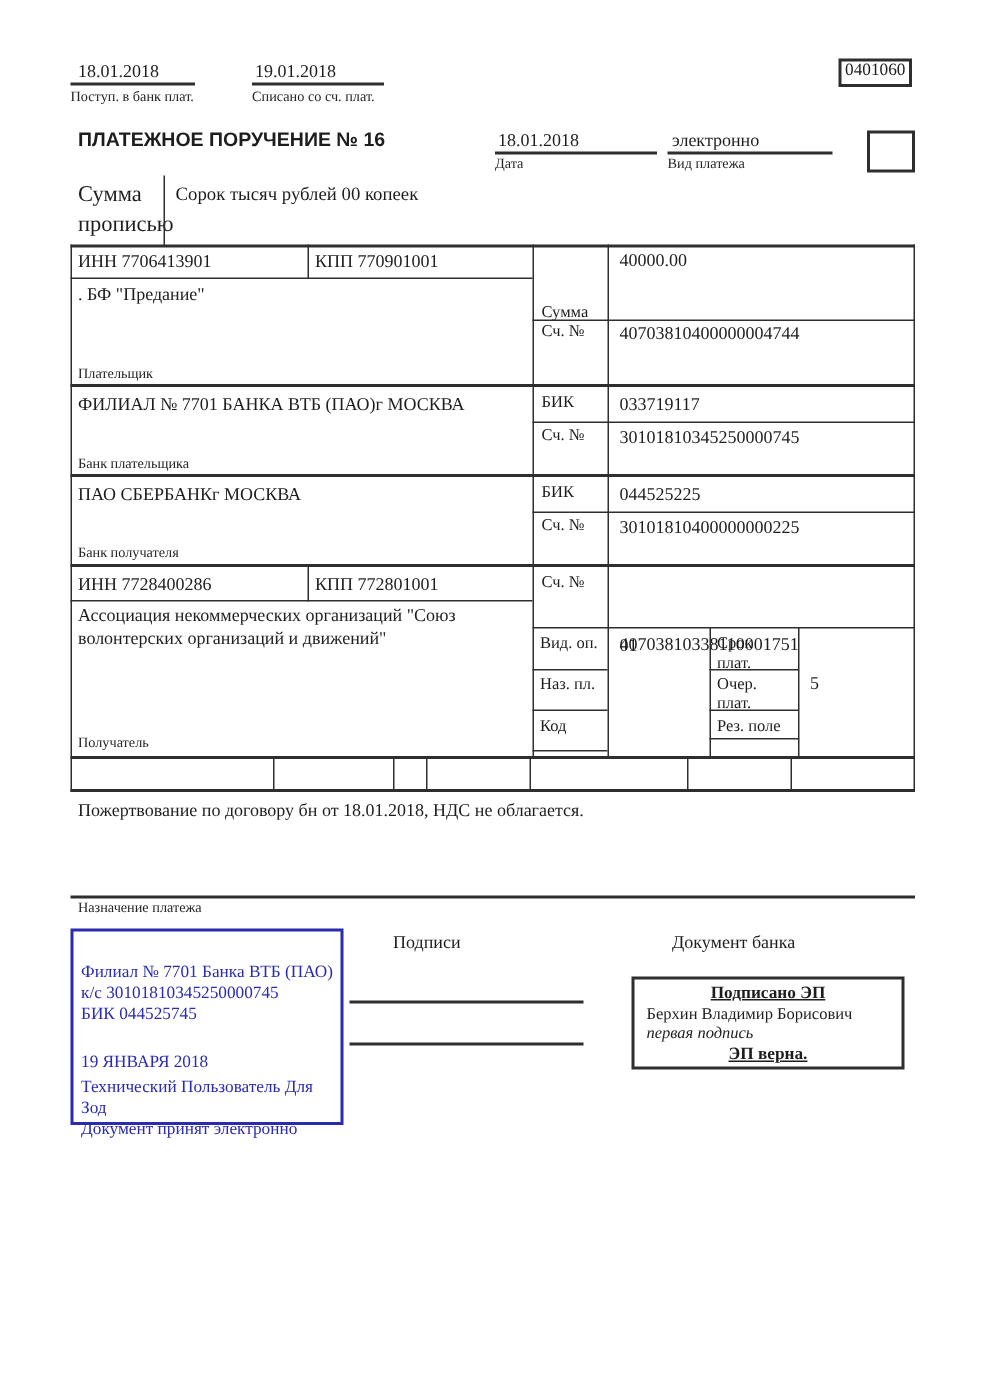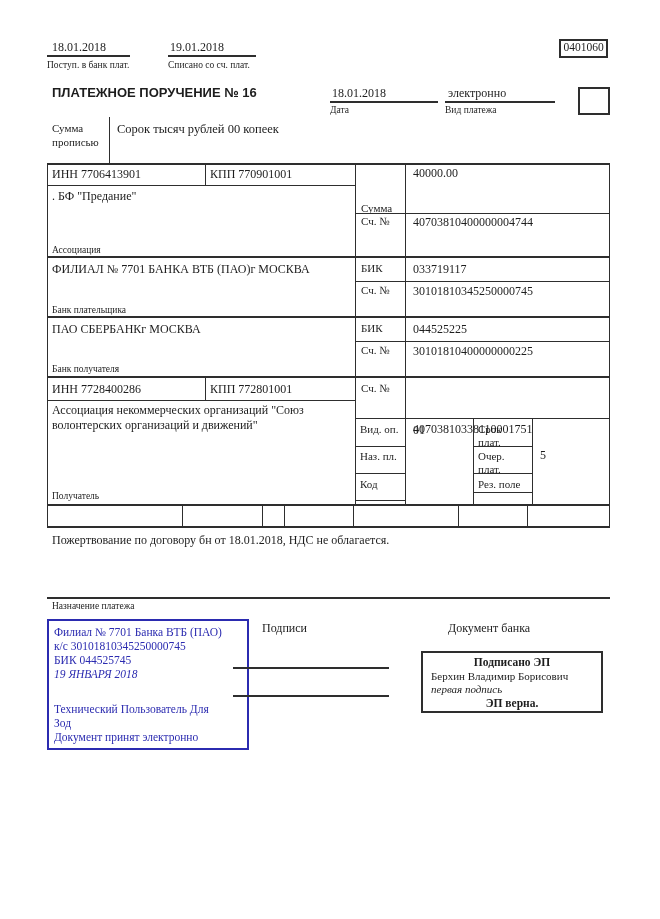--- a/index.html
+++ b/index.html
@@ -11,30 +11,30 @@
   .fs125{font-size:12.5px;}
   .wrap{white-space:normal;}
   .b{font-weight:bold;}
   .sans{font-family:"Liberation Sans",sans-serif;}
   .ln{position:absolute;background:#2e2e2e;}
   .codebox{position:absolute;left:559px;top:39px;width:49px;height:19px;
            border:2px solid #2e2e2e;box-sizing:border-box;display:flex;
            justify-content:center;font-size:11.5px;}
   .emptybox{position:absolute;left:578px;top:87px;width:32px;height:28px;
             border:2px solid #2e2e2e;box-sizing:border-box;}
-  .bluebox{position:absolute;left:47px;top:619px;width:202px;height:131px;
-           border:2px solid #2b2bb0;box-sizing:border-box;padding:4px 5px;
+  .bluebox{position:absolute;left:47px;top:619px;width:182px;height:131px;
+           border:2px solid #2b2bb0;box-sizing:border-box;padding:20px 5px;
            font-size:11.5px;line-height:14px;color:#2b2bb0;}
-  .bluebox .gap12{margin-top:0;font-style:italic;}
-  .bluebox .gap13{margin-top:21px;}
+  .bluebox .gap12{margin-top:18px;}
+  .bluebox .gap13{margin-top:3px;}
   .bluebox .wrapline{width:170px;white-space:normal;}
   .stamp{position:absolute;left:421px;top:651px;width:182px;height:62px;
          border:2px solid #2e2e2e;box-sizing:border-box;padding:3px 8px 0 8px;
          font-size:11px;line-height:13.5px;}
-  .stamp .c{text-align:center;font-weight:bold;font-size:11.5px;}
+  .stamp .c{text-align:center;font-weight:bold;font-size:11.5px;text-decoration:underline;}
   .stamp .i{font-style:italic;}
 </style>
 </head>
 <body>
 
 <div class="page" id="page">
 
   <span class="t" style="left:52px;top:40px;">18.01.2018</span>
   <span class="t sm" style="left:47px;top:60px;">Поступ. в банк плат.</span>
   <span class="t" style="left:170px;top:40px;">19.01.2018</span>
@@ -43,31 +43,31 @@
     <span>0401060</span>
   </div>
 
   <span class="t b sans" style="left:52px;top:85px;font-size:13px;">ПЛАТЕЖНОЕ ПОРУЧЕНИЕ № 16</span>
   <span class="t" style="left:332px;top:86px;">18.01.2018</span>
   <span class="t sm" style="left:330px;top:105px;">Дата</span>
   <span class="t" style="left:448px;top:86px;">электронно</span>
   <span class="t sm" style="left:445px;top:105px;">Вид платежа</span>
   <div class="emptybox"></div>
 
-  <span class="t wrap" style="left:52px;top:121px;width:55px;font-size:11px;line-height:1.3;">Сумма прописью</span>
+  <span class="t wrap" style="left:52px;top:121px;width:55px;font-size:15px;line-height:1.3;">Сумма прописью</span>
   <span class="t fs125" style="left:117px;top:122px;">Сорок тысяч рублей 00 копеек</span>
 
   <span class="t" style="left:52px;top:167px;">ИНН 7706413901</span>
   <span class="t" style="left:210px;top:167px;">КПП 770901001</span>
   <span class="t lbl" style="left:361px;top:166px;margin-top:36px;">Сумма</span>
   <span class="t" style="left:413px;top:166px;">40000.00</span>
   <span class="t" style="left:52px;top:189px;">. БФ "Предание"</span>
   <span class="t lbl" style="left:361px;top:215px;">Сч. №</span>
   <span class="t" style="left:413px;top:215px;">40703810400000004744</span>
-  <span class="t sm" style="left:52px;top:245px;">Ассоциация</span>
+  <span class="t sm" style="left:52px;top:245px;">Плательщик</span>
 
   <span class="t" style="left:52px;top:262px;">ФИЛИАЛ № 7701 БАНКА ВТБ (ПАО)г МОСКВА</span>
   <span class="t lbl" style="left:361px;top:262px;">БИК</span>
   <span class="t" style="left:413px;top:262px;">033719117</span>
   <span class="t lbl" style="left:361px;top:284px;">Сч. №</span>
   <span class="t" style="left:413px;top:284px;">30101810345250000745</span>
   <span class="t sm" style="left:52px;top:305px;">Банк плательщика</span>
 
   <span class="t" style="left:52px;top:322px;">ПАО СБЕРБАНКг МОСКВА</span>
   <span class="t lbl" style="left:361px;top:322px;">БИК</span>

